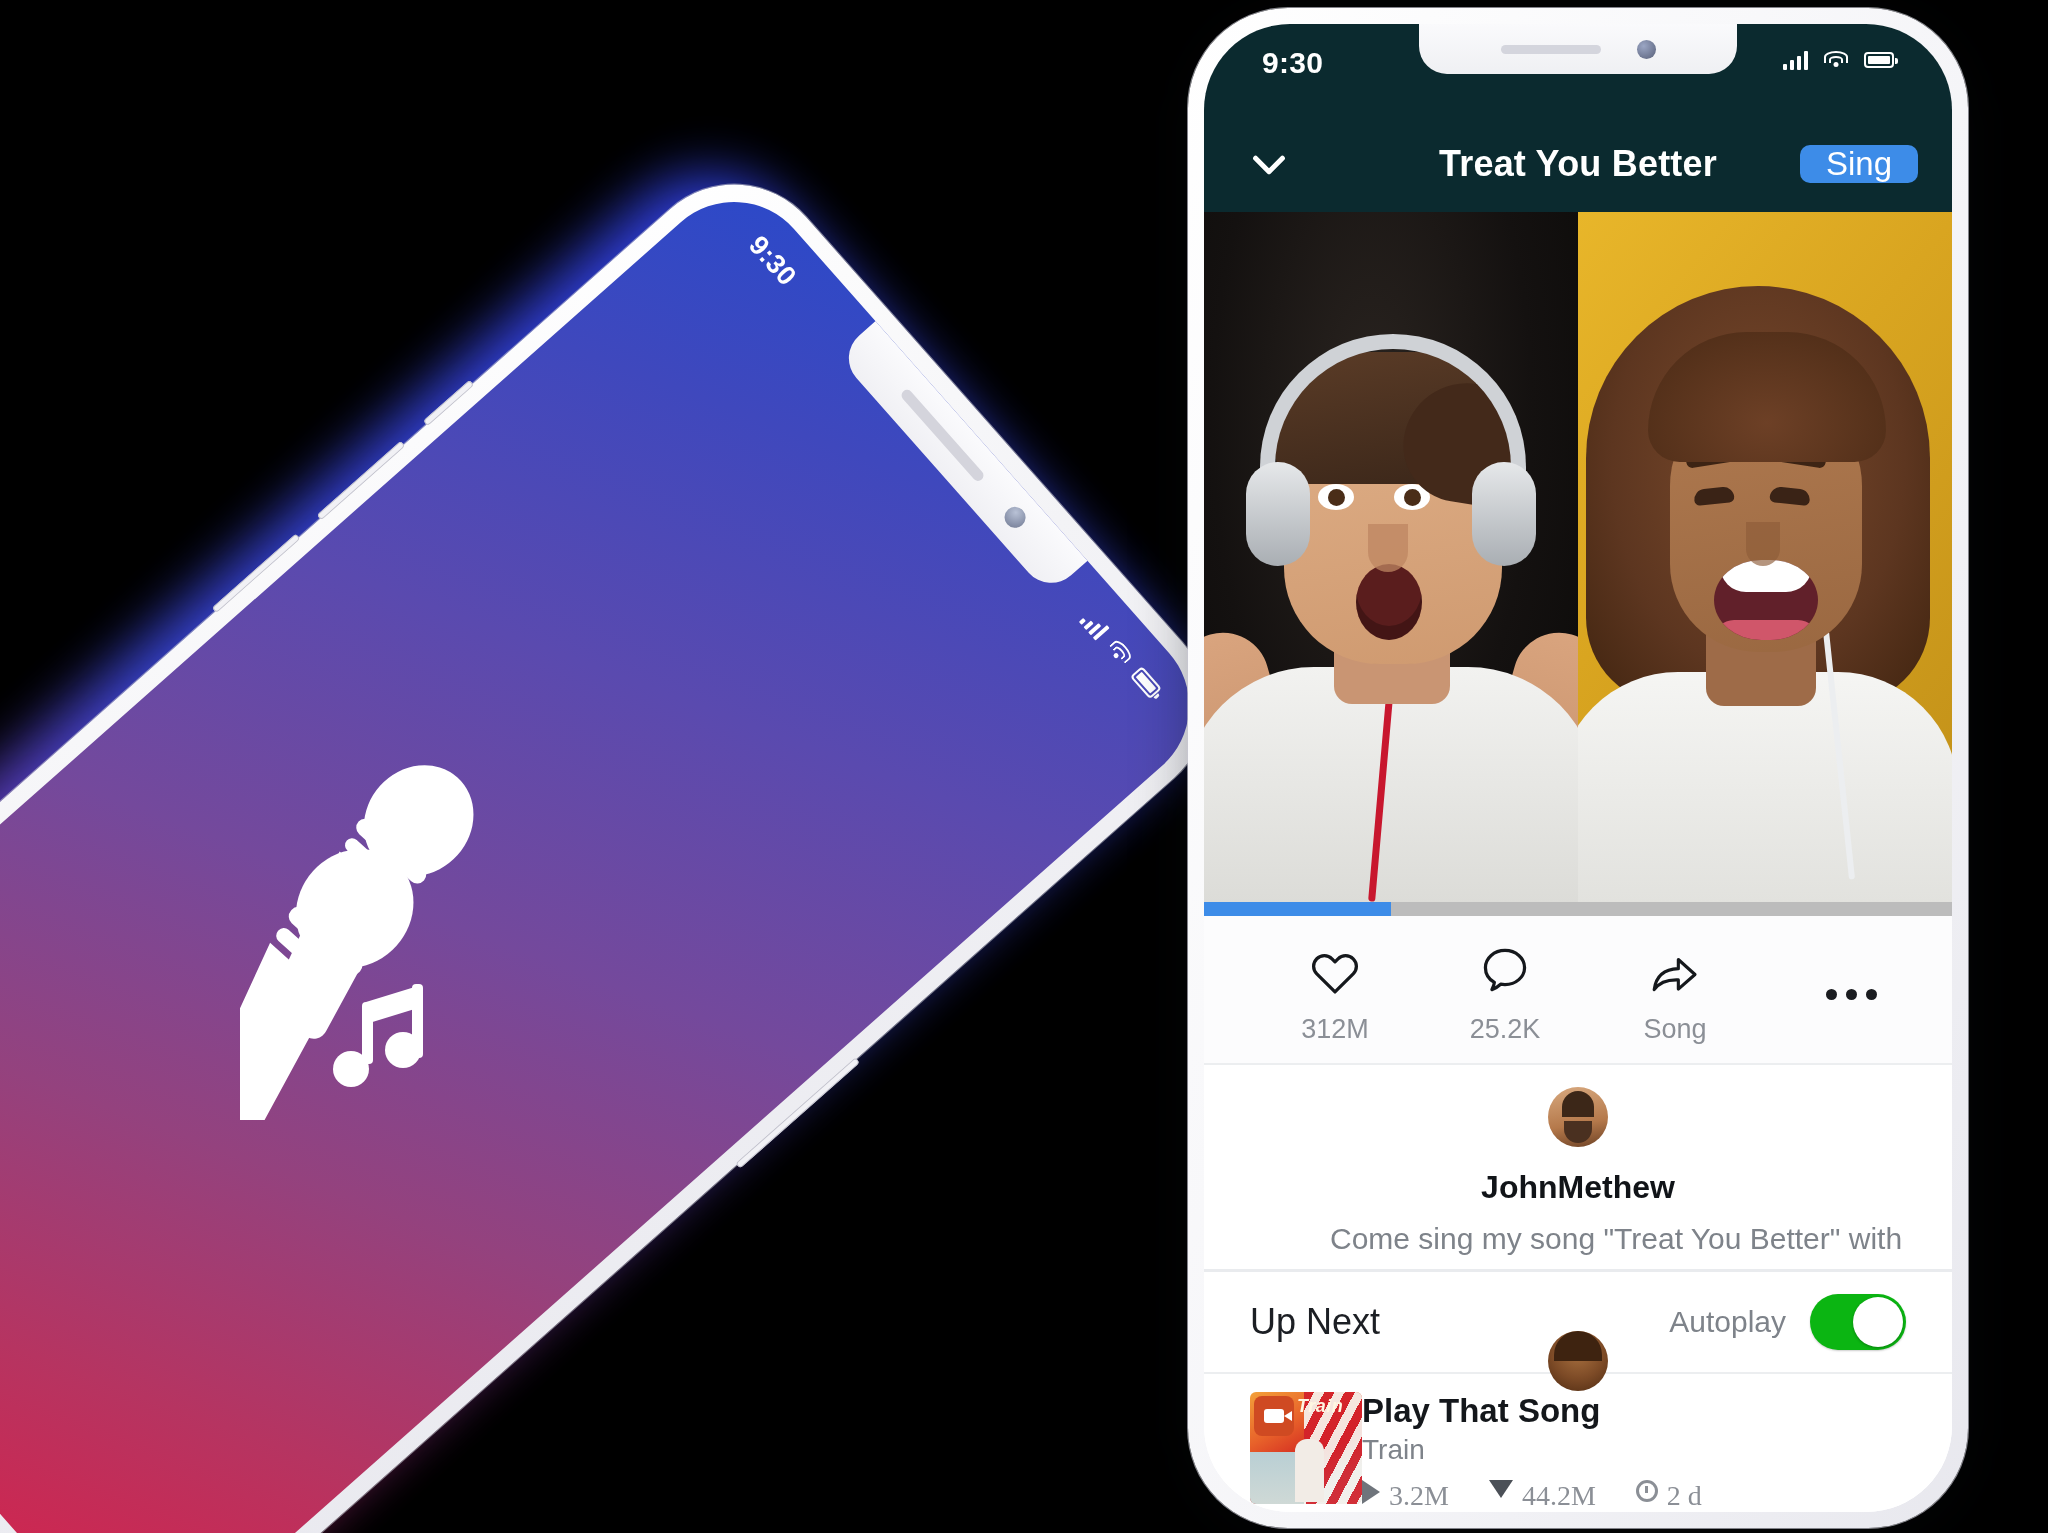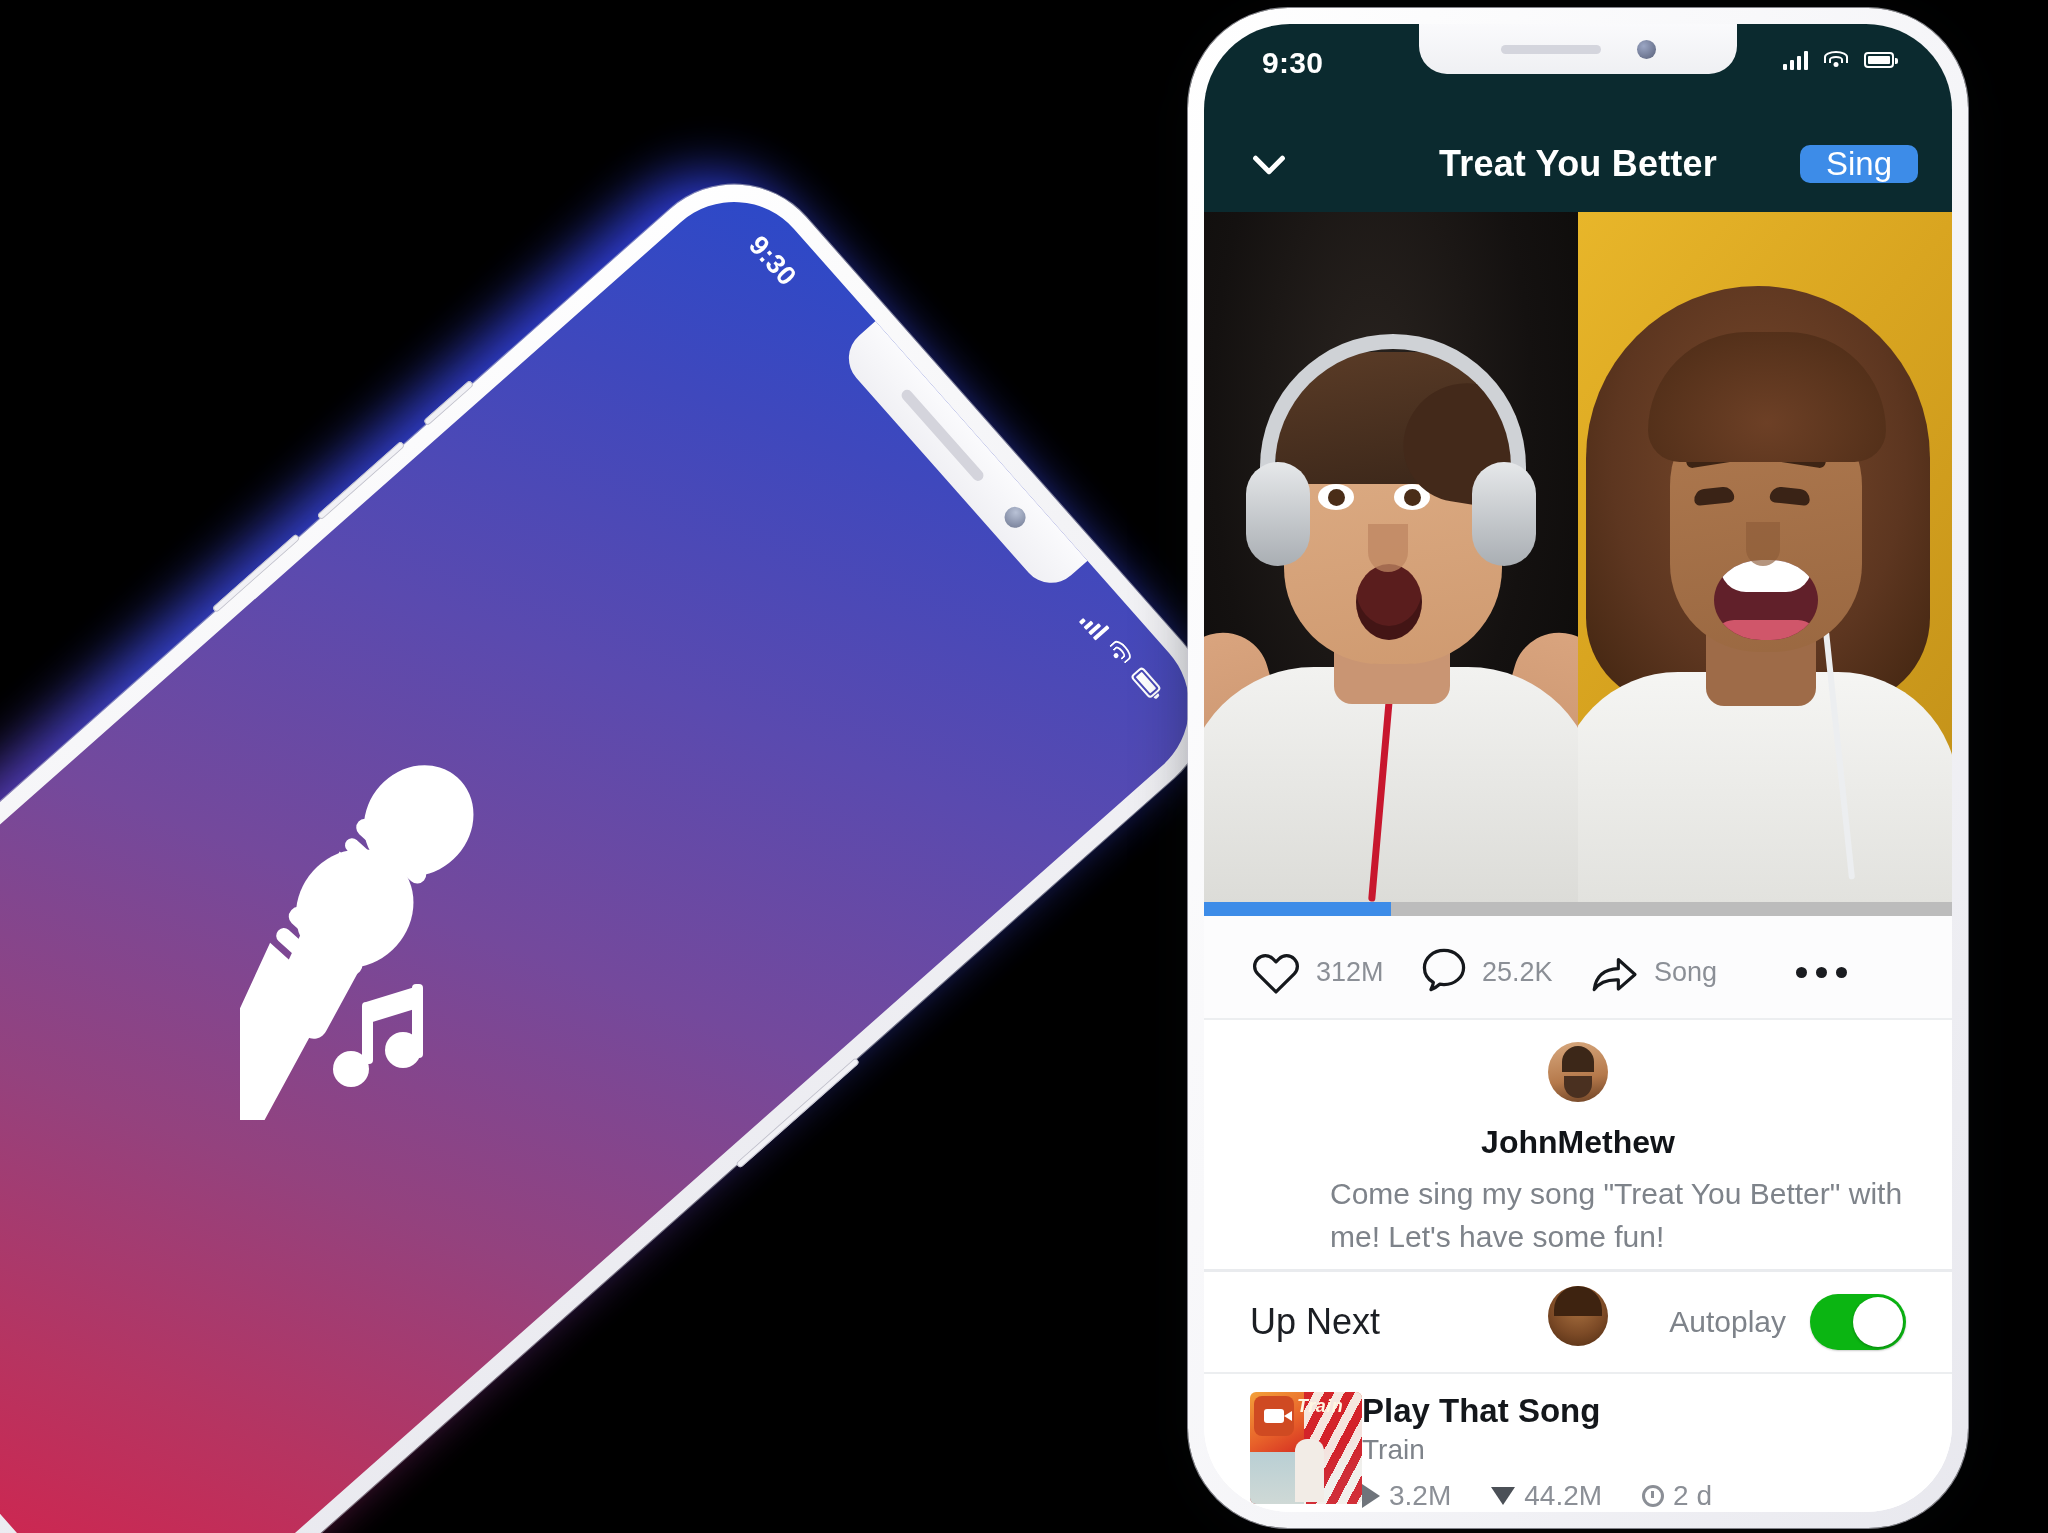--- a/index.html
+++ b/index.html
@@ -232,21 +232,21 @@
   }
   .progress .fill { position:absolute; left:0; top:0; bottom:0; width:25%; background:#3d8ce8; }
 
   
   .r-actions {
     display:flex; align-items:center;
     padding: 28px 46px 18px 46px;
     background:#fcfcfd; flex:0 0 auto;
     border-bottom: 2px solid #eceef0;
   }
-  .act { width: 170px; display:flex; flex-direction:row; align-items:center; gap:14px; cursor:pointer; }
+  .act { width: 170px; display:flex; flex-direction:column; align-items:center; gap:14px; cursor:pointer; }
   .act .glyph { height: 56px; display:flex; align-items:center; justify-content:center; }
   .act .cap { font-size: 27px; color:#8b8f96; font-weight:400; }
   .act.more { margin-left:auto; width: 110px; }
   .dots { display:flex; gap:9px; }
   .dots i { width:11px; height:11px; border-radius:50%; background:#1a1c20; display:block; }
 
   
   .r-comments { padding: 22px 44px 18px 44px; background:#fff; flex:1 1 auto; min-height:0; }
   .cmt-row { display:flex; align-items:center; gap:22px; margin-bottom: 12px; flex-direction: column; }
   .avatar { width:60px; height:60px; border-radius:50%; flex:0 0 auto; overflow:hidden; position:relative; }
@@ -280,21 +280,21 @@
   .albumart .figure { position:absolute; left:40%; bottom:2px; width:26%; height:56%; background:#f2ece6; border-radius:12px 12px 0 0; }
   .albumart .word { position:absolute; left:42%; top:4px; font-size:18px; color:#fff7e2; font-style:italic; font-weight:700; letter-spacing:.5px; }
   .albumart .vbadge { position:absolute; left:4px; top:4px; width:40px; height:40px; border-radius:8px; background:#cf4a22;
      display:flex; align-items:center; justify-content:center; }
   .albumart .vbadge .cam { width:20px; height:14px; background:#fff; border-radius:3px; position:relative; }
   .albumart .vbadge .cam::after { content:''; position:absolute; right:-8px; top:2px; border-top:5px solid transparent; border-bottom:5px solid transparent; border-right:8px solid #fff; }
   .track-meta { flex:1 1 auto; min-width:0; }
   .track-title { font-size: 33px; font-weight:700; color:#14171b; }
   .track-artist { font-size: 28px; color:#7e838a; margin-top: 4px; }
   .track-stats { display:flex; align-items:center; gap:40px; margin-top: 14px; font-size:28px; color:#8b8f96; }
-  .track-stats span { display:flex; align-items:center; gap:9px; }
+  .track-stats span { display:flex; align-items:flex-start; gap:9px;font-family:Liberation Serif, serif; }
   .tri-play { width:0;height:0; border-top:12px solid transparent; border-bottom:12px solid transparent; border-left:18px solid #6f747b; }
   .tri-down { width:0;height:0; border-left:12px solid transparent; border-right:12px solid transparent; border-top:18px solid #4b5057; }
   .clock-ic { width:22px; height:22px; border:3px solid #8b8f96; border-radius:50%; position:relative; }
   .clock-ic::after { content:''; position:absolute; left:6px; top:3px; width:3px; height:7px; background:#8b8f96; }
 </style>
 </head>
 <body>
 
 <div id="stage">
 

